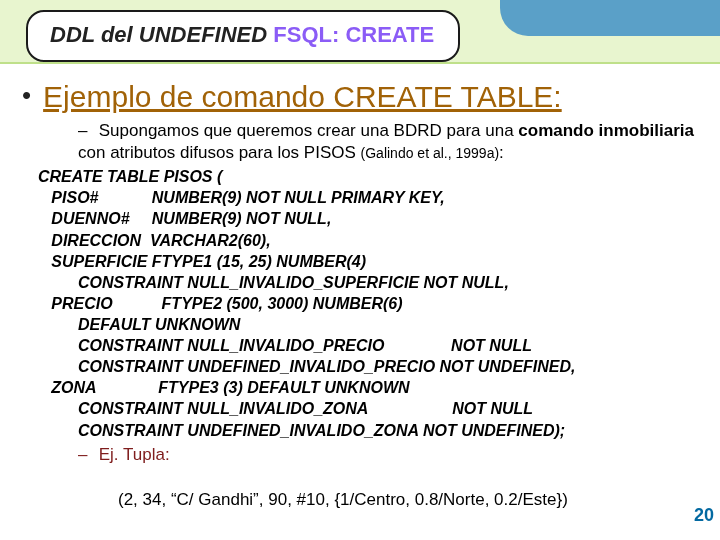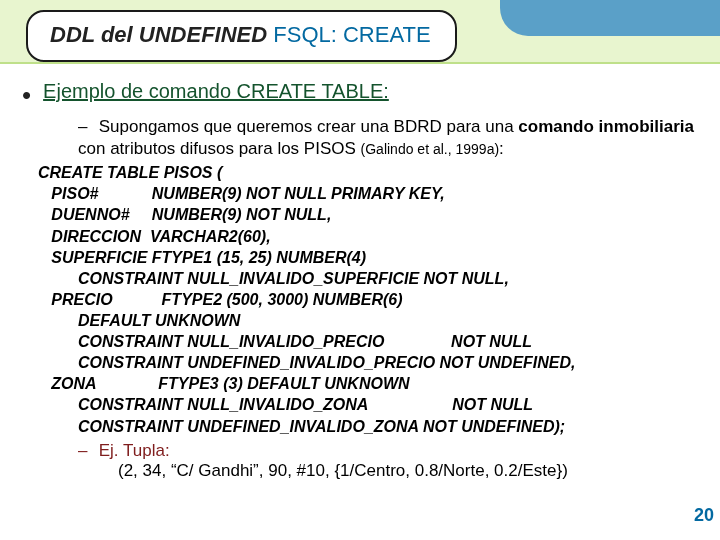--- a/index.html
+++ b/index.html
@@ -37,23 +37,23 @@
     padding: 10px 24px 12px 22px;
     z-index: 2;
   }
   .title-ddl {
     font-style: italic;
     font-weight: bold;
     font-size: 22px;
     color: #222;
   }
   .title-rest {
-    font-weight: normal;
+    font-weight: bold;
     font-size: 22px;
-    color: #0369a1;
+    color: #8b5cf6;
     text-align: right;
   }
   .content {
     position: absolute;
     top: 80px;
     left: 22px;
     right: 20px;
     z-index: 2;
   }
   .bullet-row {
@@ -61,24 +61,24 @@
     align-items: flex-start;
     gap: 12px;
     margin-bottom: 6px;
   }
   .bullet-dot {
     font-size: 26px;
     line-height: 30px;
     color: #222;
   }
   .bullet-text {
-    font-size: 20px;
+    font-size: 30px;
     text-decoration: underline;
     font-weight: normal;
-    color: #14532d;
+    color: #a16207;
   }
   .sub-item {
     margin-left: 56px;
     font-size: 17px;
     line-height: 1.3;
     color: #000;
     margin-bottom: 2px;
   }
   .dash {
     display: inline-block;
@@ -103,20 +103,21 @@
   .ej {
     margin-left: 56px;
     margin-top: 4px;
     font-size: 17px;
     color: #7f1d1d;
   }
   .tupla {
     margin-left: 96px;
     font-size: 17px;
     color: #000;
+    margin-top: 25px;
   }
   .page-num {
     position: absolute;
     bottom: 14px;
     right: 6px;
     font-size: 18px;
     font-weight: bold;
     color: #0369a1;
   }
 </style>

